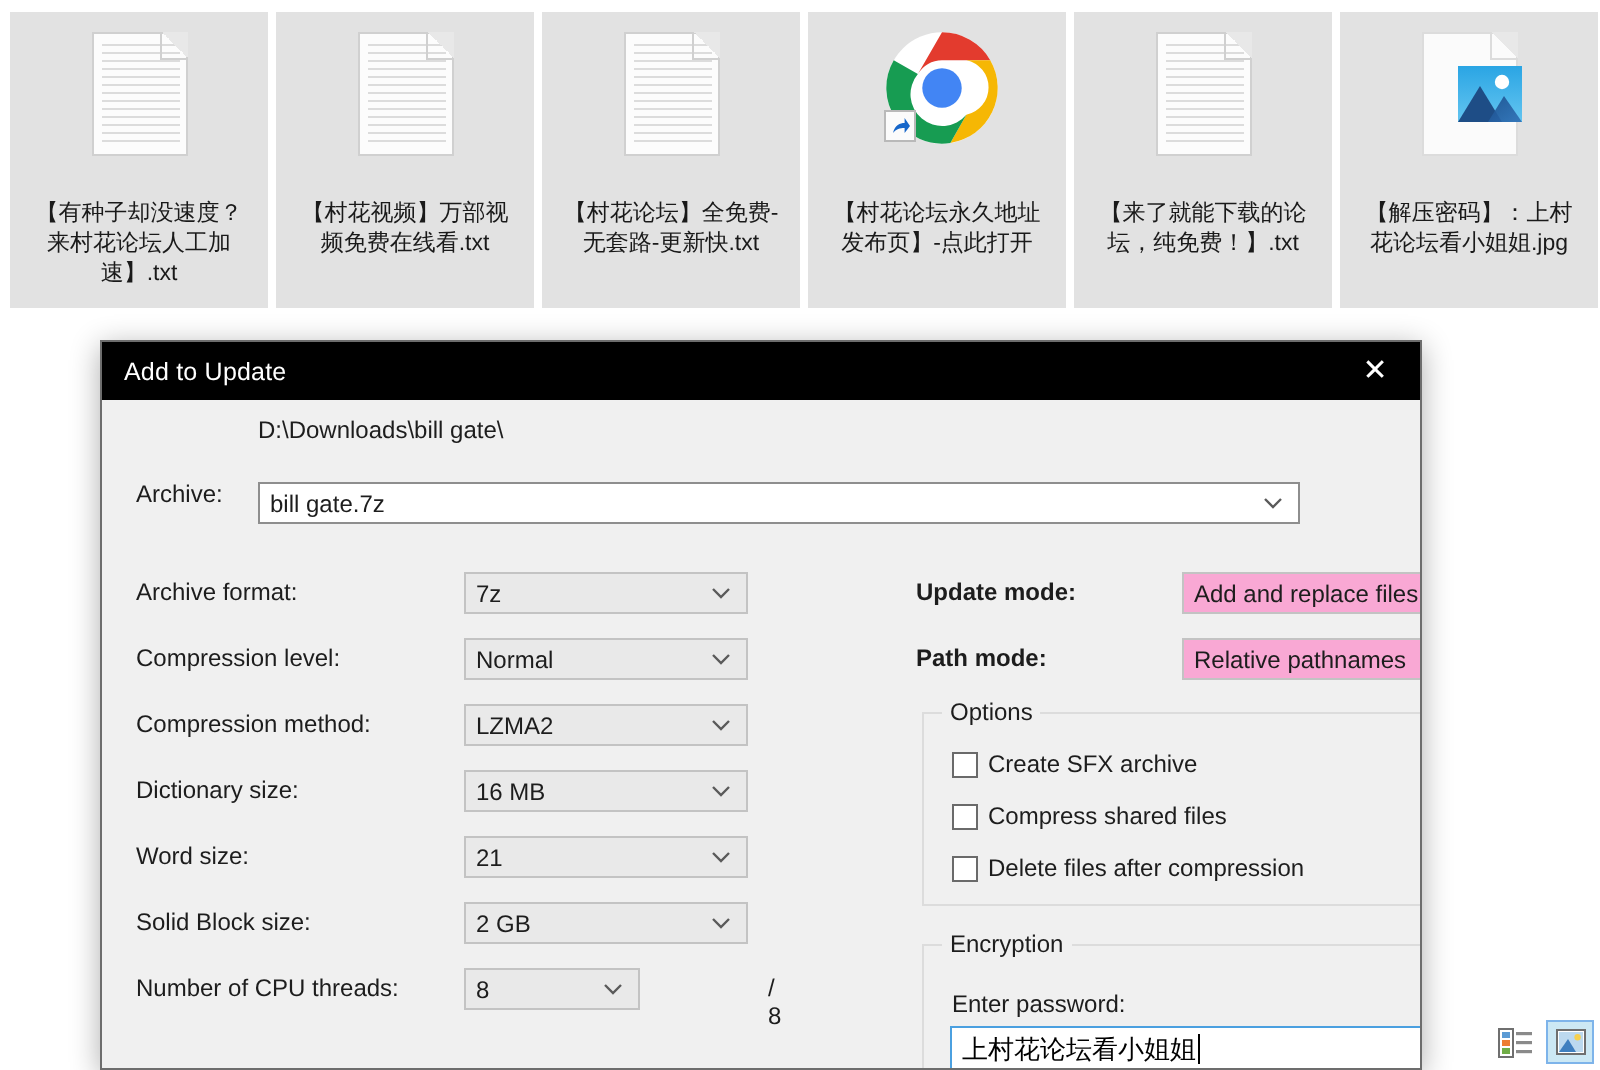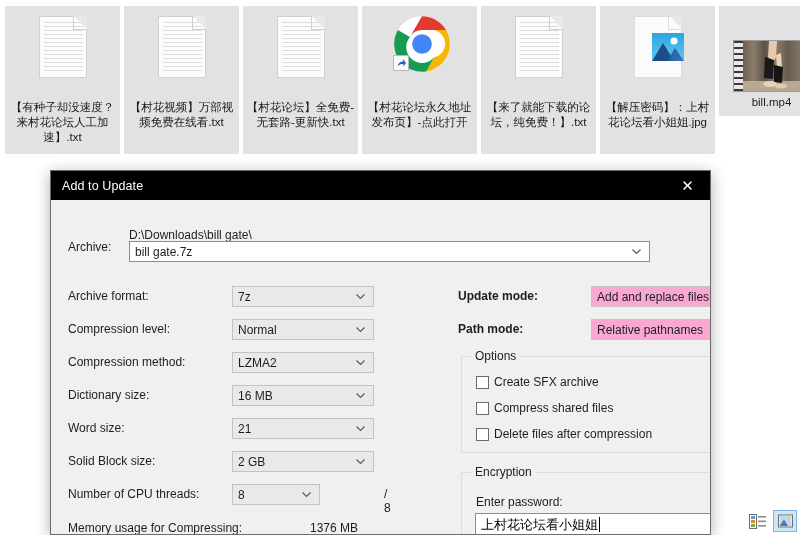--- a/index.html
+++ b/index.html
@@ -26,21 +26,21 @@
 
   #icon-grid {
     position: absolute;
     left: 5px; top: 6px;
     display: flex;
     flex-direction: row;
     gap: 0px;
   }
 
   .file-tile {
-    width: 115px;
+    width: 129px;
     height: 148px;
     background: #e2e2e2;
     margin-right: 0px;
     display: flex;
     flex-direction: column;
     align-items: center;
     padding-top: 8px;
     box-sizing: border-box;
   }
   .tile-gap { width: 4px; }
@@ -239,21 +239,21 @@
     width: 100%;
     height: 62px;
   }
   #archive-label {
     position: absolute;
     left: 17px; top: 40px;
     font-size: 12px;
   }
   #archive-path {
     position: absolute;
-    left: 78px; top: 28px;
+    left: 78px; top: 8px;
     font-size: 12px;
     color: #1d1d1d;
   }
   #archive-combo {
     position: absolute;
     left: 78px; top: 41px;
     width: 521px; height: 21px;
     background: #ffffff;
     border: 1px solid #8e8e8e;
     box-sizing: border-box;
@@ -649,24 +649,20 @@
         <span>8</span>
         <span class="cb-arrow">
             <svg width="11" height="11" viewBox="0 0 11 11">
               <path d="M1.5 3.5 L5.5 7.5 L9.5 3.5" fill="none" stroke="#5a5a5a" stroke-width="1.2"></path>
             </svg>
           </span>
       </div>
       <div class="suffix">/ 8</div>
     </div>
 
-    <div class="minfo" style="top:321px">
-      <span>Memory usage for Compressing:</span>
-      <span class="mval">1376 MB</span>
-    </div>
 
     <div class="rfield" style="top:86px">
       <div class="flabel">Update mode:</div>
       <div class="fcombo">
         <span>Add and replace files</span>
 
       </div>
     </div>
 
     <div class="rfield" style="top:119px">

